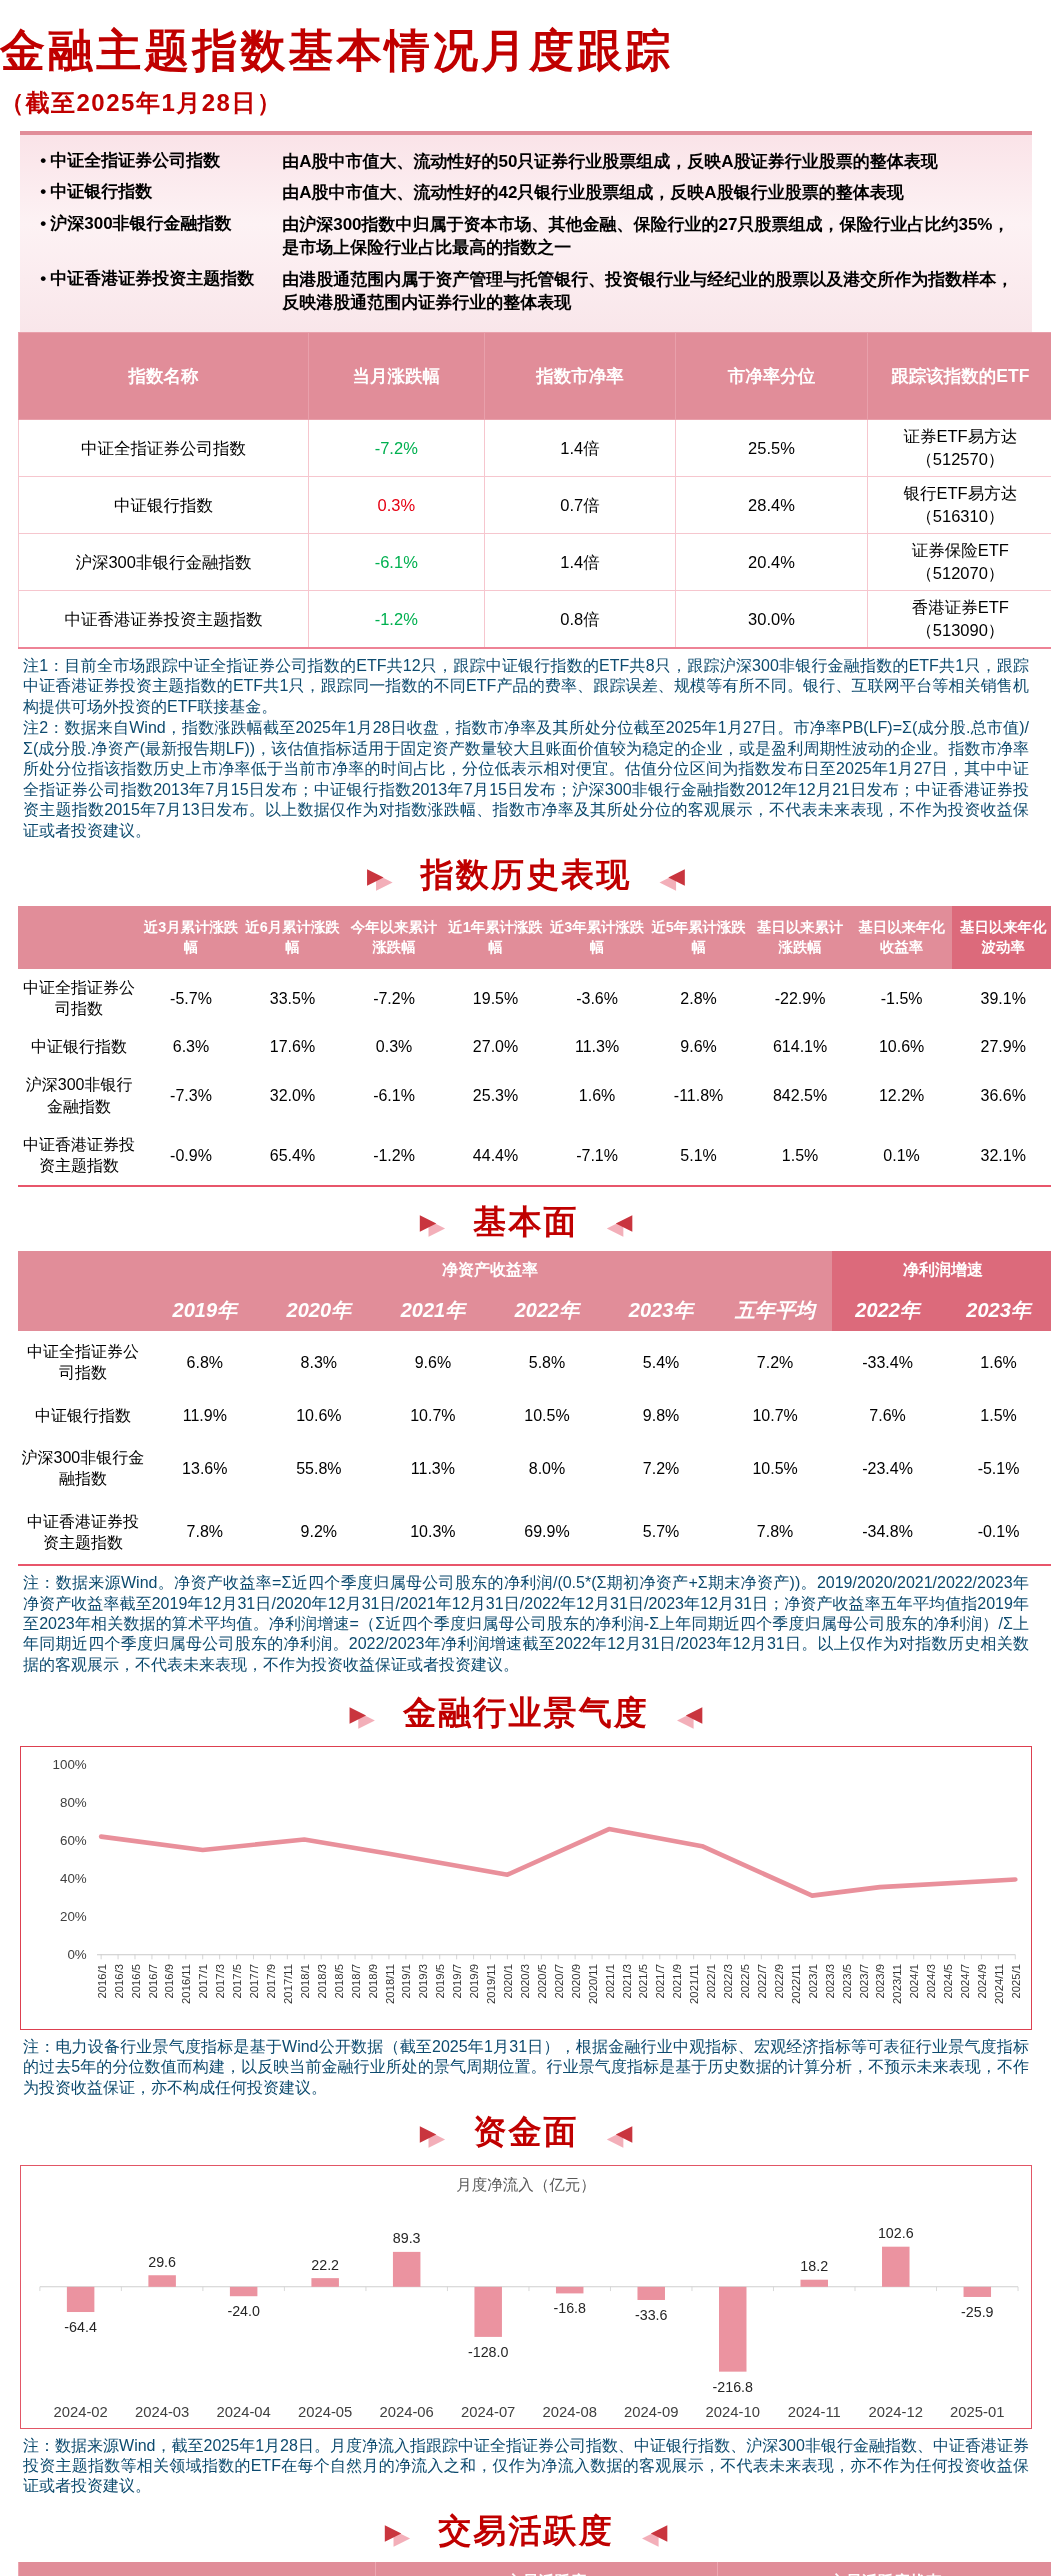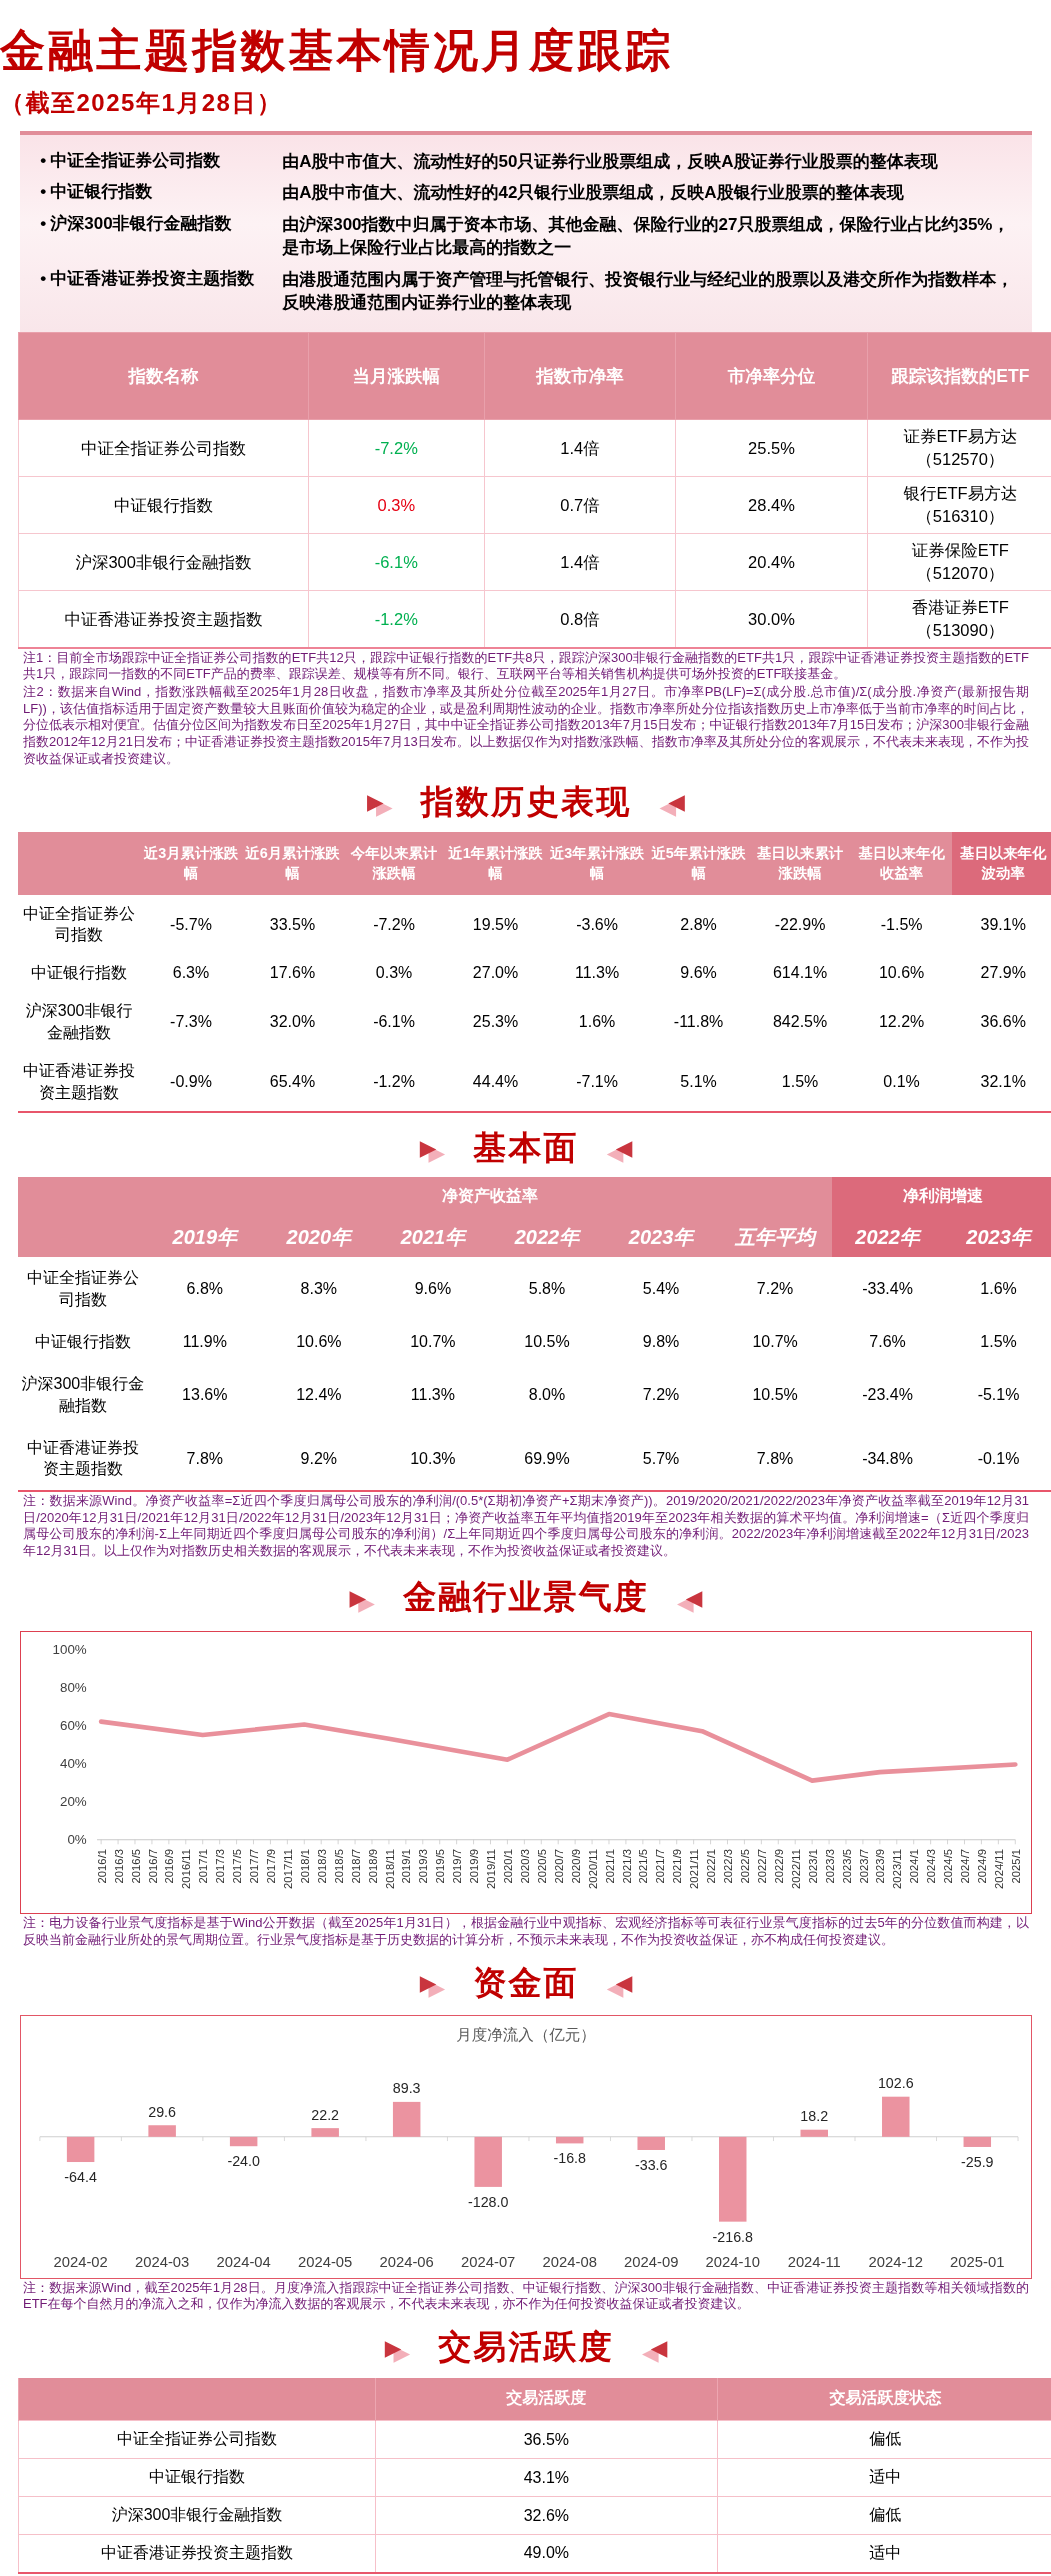--- a/index.html
+++ b/index.html
@@ -22,21 +22,21 @@
   table{border-collapse:collapse;table-layout:fixed;width:1036px;margin-left:18px;}
   th,td{vertical-align:middle;}
 
   
   .t1{border:1px solid #EFA9B4;border-bottom:2.1px solid #EE8396;}
   .t1 th{background:#E18D99;color:#fff;font-size:17.5px;font-weight:bold;height:87px;border:1px solid #E9A0AB;}
   .t1 td{background:#fff;font-size:16.5px;text-align:center;height:57px;border:1px solid #F6C6CE;line-height:1.4;}
   .neg{color:#00B050;} .pos{color:#E60012;}
 
   
-  .note{margin:1px 23px 0;font-size:13px;line-height:1.28;color:#701a75;text-align:justify;}
+  .note{margin:7px 23px 0;font-size:16px;line-height:1.28;color:#0c4a6e;text-align:justify;}
   .note p{margin:0 0 1px 0;}
 
   
   .sec{display:flex;align-items:center;justify-content:center;gap:37px;}
   .sec h2{font-size:33px;font-weight:bold;color:#C00000;letter-spacing:2.1px;}
   .arrow{font-size:21.6px;line-height:1;color:#C9353E;}
   .arrow-r{text-shadow:8.8px 5.2px 0 #F3AFB9;}
   .arrow-l{text-shadow:-8.8px 5.2px 0 #F3AFB9;}
 
   
@@ -298,21 +298,21 @@
       <td>10.7%</td>
       <td>10.5%</td>
       <td>9.8%</td>
       <td>10.7%</td>
       <td>7.6%</td>
       <td>1.5%</td>
     </tr>
     <tr>
       <td>沪深300非银行金融指数</td>
       <td>13.6%</td>
-      <td>12.4%</td>
+      <td>55.8%</td>
       <td>11.3%</td>
       <td>8.0%</td>
       <td>7.2%</td>
       <td>10.5%</td>
       <td>-23.4%</td>
       <td>-5.1%</td>
     </tr>
     <tr>
       <td>中证香港证券投资主题指数</td>
       <td>7.8%</td>

